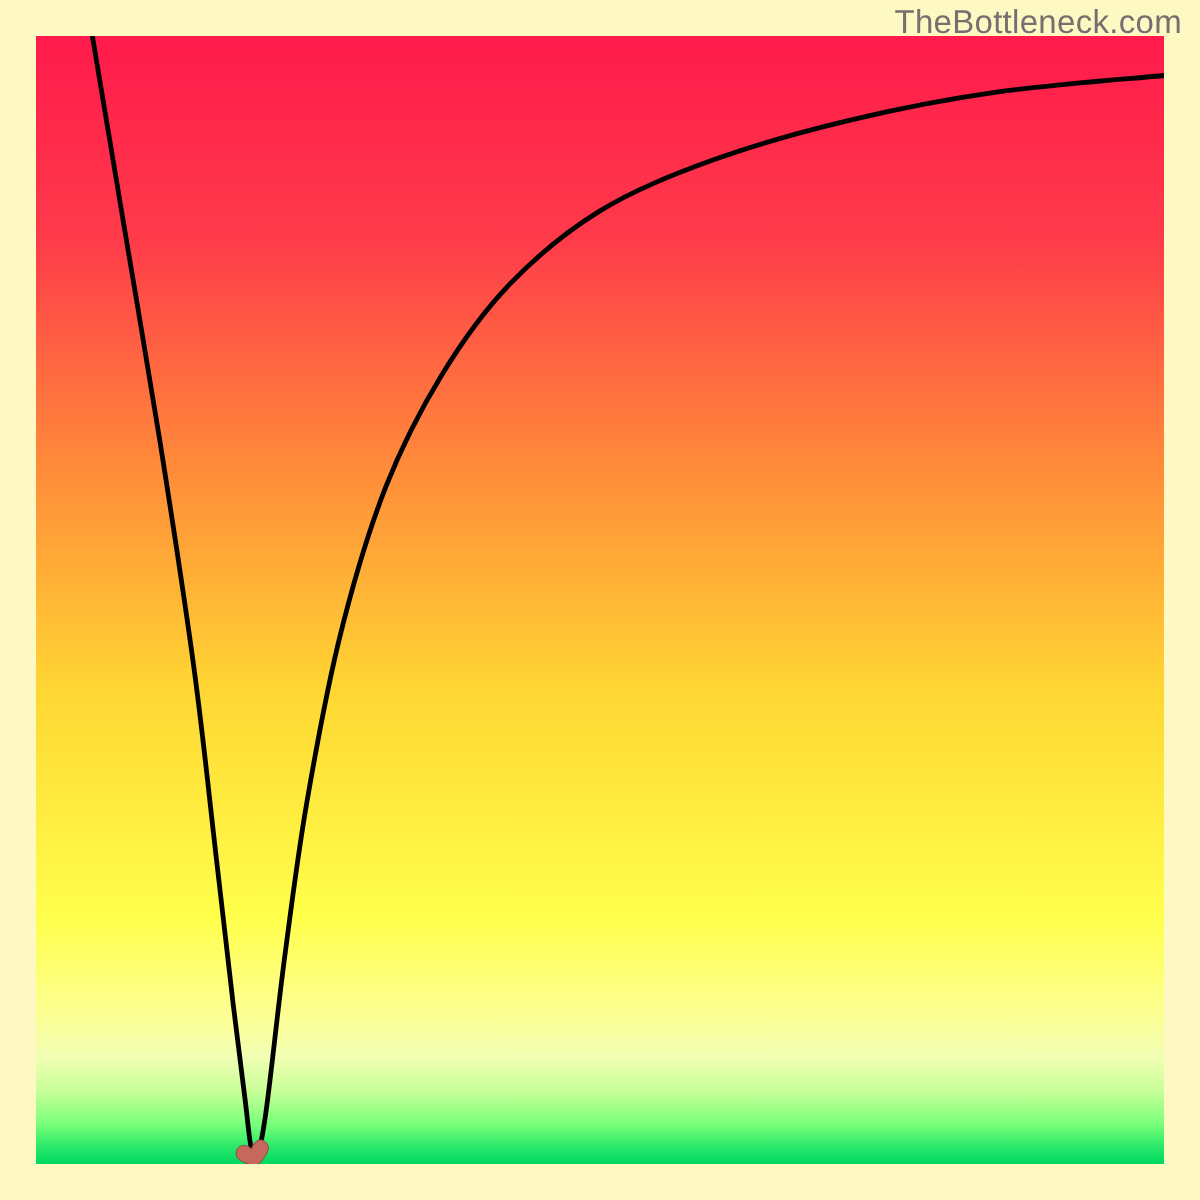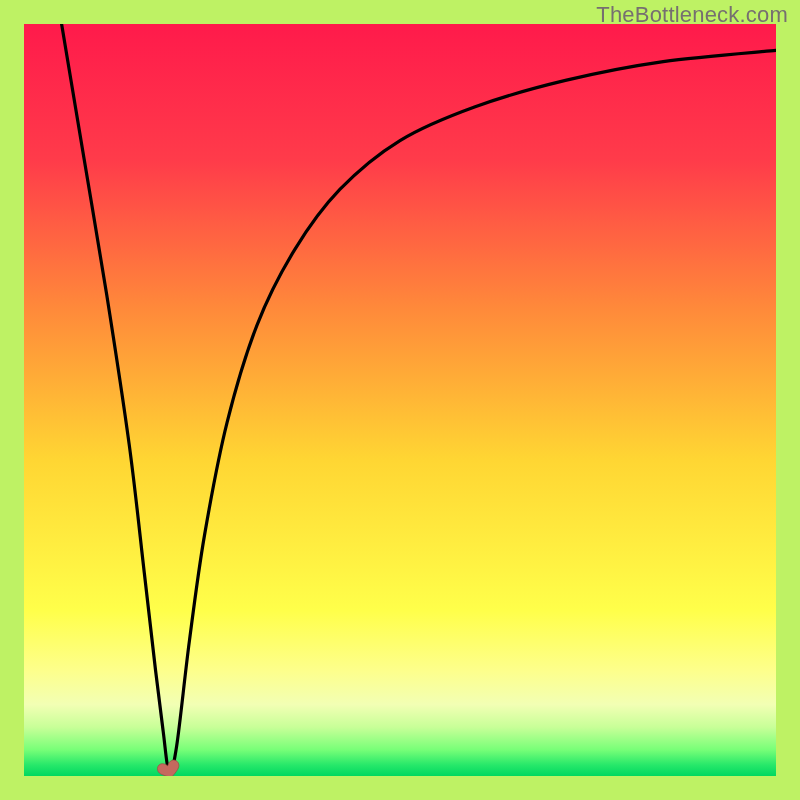--- a/index.html
+++ b/index.html
@@ -1,21 +1,21 @@
 <!DOCTYPE html>
 <html><head>
 <meta charset="utf-8">
 <style>
   * { margin: 0; padding: 0; box-sizing: border-box; }
   html, body { width: 800px; height: 800px; overflow: hidden; background: #000; }
   .frame {
     position: relative;
     width: 800px;
     height: 800px;
-    background: #bef264;
+    background: #fef9c3;
   }
   .plot-area {
     position: absolute;
     left: 24px;
     top: 24px;
     width: 752px;
     height: 752px;
     overflow: hidden;
   }
   .gradient {

